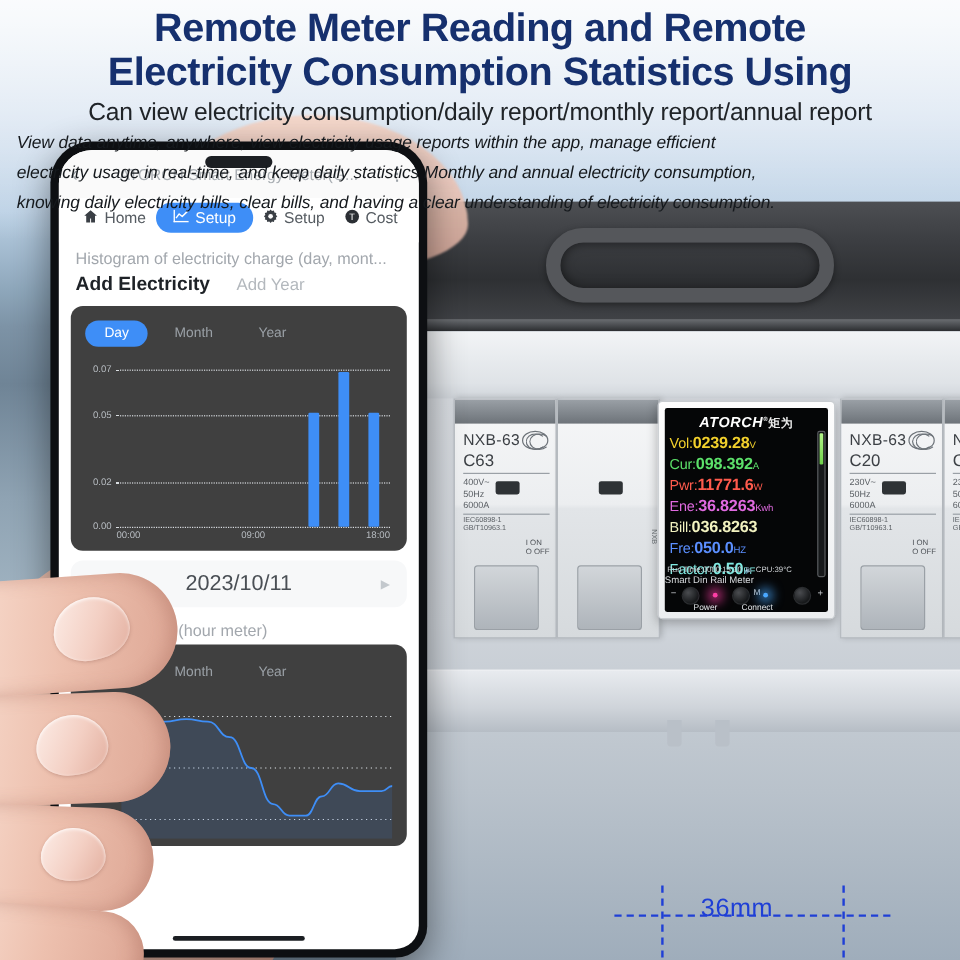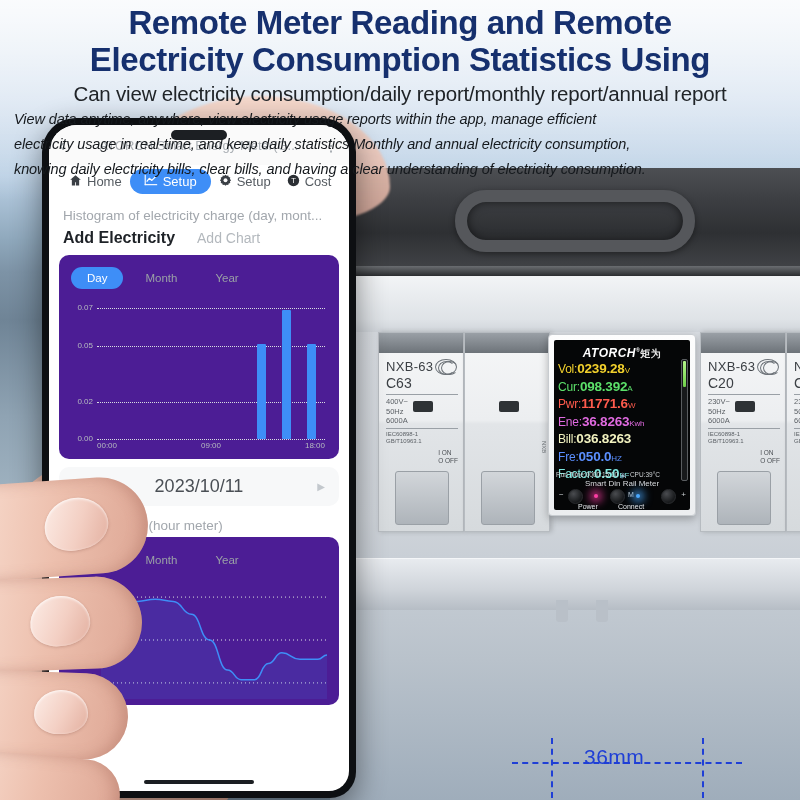--- a/index.html
+++ b/index.html
@@ -144,21 +144,21 @@
     position:absolute; left:1px; right:1px; top:1px; height:26px;
     background: linear-gradient(180deg,#b4f58a,#6fd14a); border-radius:1px; display:block;
   }
   .m-status {
     position:absolute; left:2px; right:2px; bottom:31px;
     color:#cfd3d6; font-size:6.5px; white-space:nowrap; text-align:left;
     font-family:"Liberation Sans", sans-serif;
   }
   .m-sub {
     position:absolute; left:0; right:0; bottom:22px;
-    color:#d8dbde; font-size:8px; text-align:center;
+    color:#d8dbde; font-size:8px; 
   }
   .m-btnrow { position:absolute; left:0; right:0; bottom:0; height:22px; }
   .m-knob {
     position:absolute; bottom:6px; width:15px; height:15px; border-radius:50%;
     background: radial-gradient(circle at 35% 30%, #4a4c50, #17191b 70%);
     border:1px solid #2a2c2f;
   }
   .m-knob.k1 { left:14px; }
   .m-knob.k2 { left:56px; }
   .m-knob.k3 { right:14px; }
@@ -273,21 +273,21 @@
 
   .card-title {
     font-size:13.5px; color:#a2a7ad; padding: 6px 14px 2px;
     white-space:nowrap; overflow:hidden; text-overflow:ellipsis;
   }
   .sec-row { display:flex; align-items:baseline; gap:22px; padding: 4px 14px 6px; }
   .sec-main { font-size:16px; font-weight:bold; color:#1e2227; }
   .sec-alt { font-size:14px; color:#b3b8bd; }
 
   .chart-card {
-    margin: 2px 10px 0; background:#4c1d95; border-radius:10px; padding:10px 8px 6px;
+    margin: 2px 10px 0; background:#404040; border-radius:10px; padding:10px 8px 6px;
   }
   .segs { display:flex; gap:6px; padding: 2px 4px 10px; }
   .seg {
     font-size:11.5px; color:#9aa0a6; padding:5px 16px; border-radius:14px;
   }
   .seg.active { background:#3e8ef7; color:#fff; }
 
   .plot { position:relative; height:140px; margin-left:30px; margin-right:6px; }
   .ytick {
     position:absolute; left:-30px; font-size:8px; color:#b6bbc0; width:26px; text-align:right;
@@ -528,21 +528,21 @@
               <text x="8" y="11.6" font-size="9.5" font-family="Liberation Sans, sans-serif" fill="#ffffff" text-anchor="middle">T</text>
             </svg>
           </span>
           <span>Cost</span>
         </div>
       </div>
 
       <div class="card-title">Histogram of electricity charge (day, mont...</div>
       <div class="sec-row">
         <span class="sec-main">Add Electricity</span>
-        <span class="sec-alt">Add Chart</span>
+        <span class="sec-alt">Add Year</span>
       </div>
 
       <div class="chart-card">
         <div class="segs">
           <span class="seg active">Day</span>
           <span class="seg">Month</span>
           <span class="seg">Year</span>
         </div>
         <div class="plot" id="bar-plot">
             <div class="gridline" style="top: 140px;"></div>

